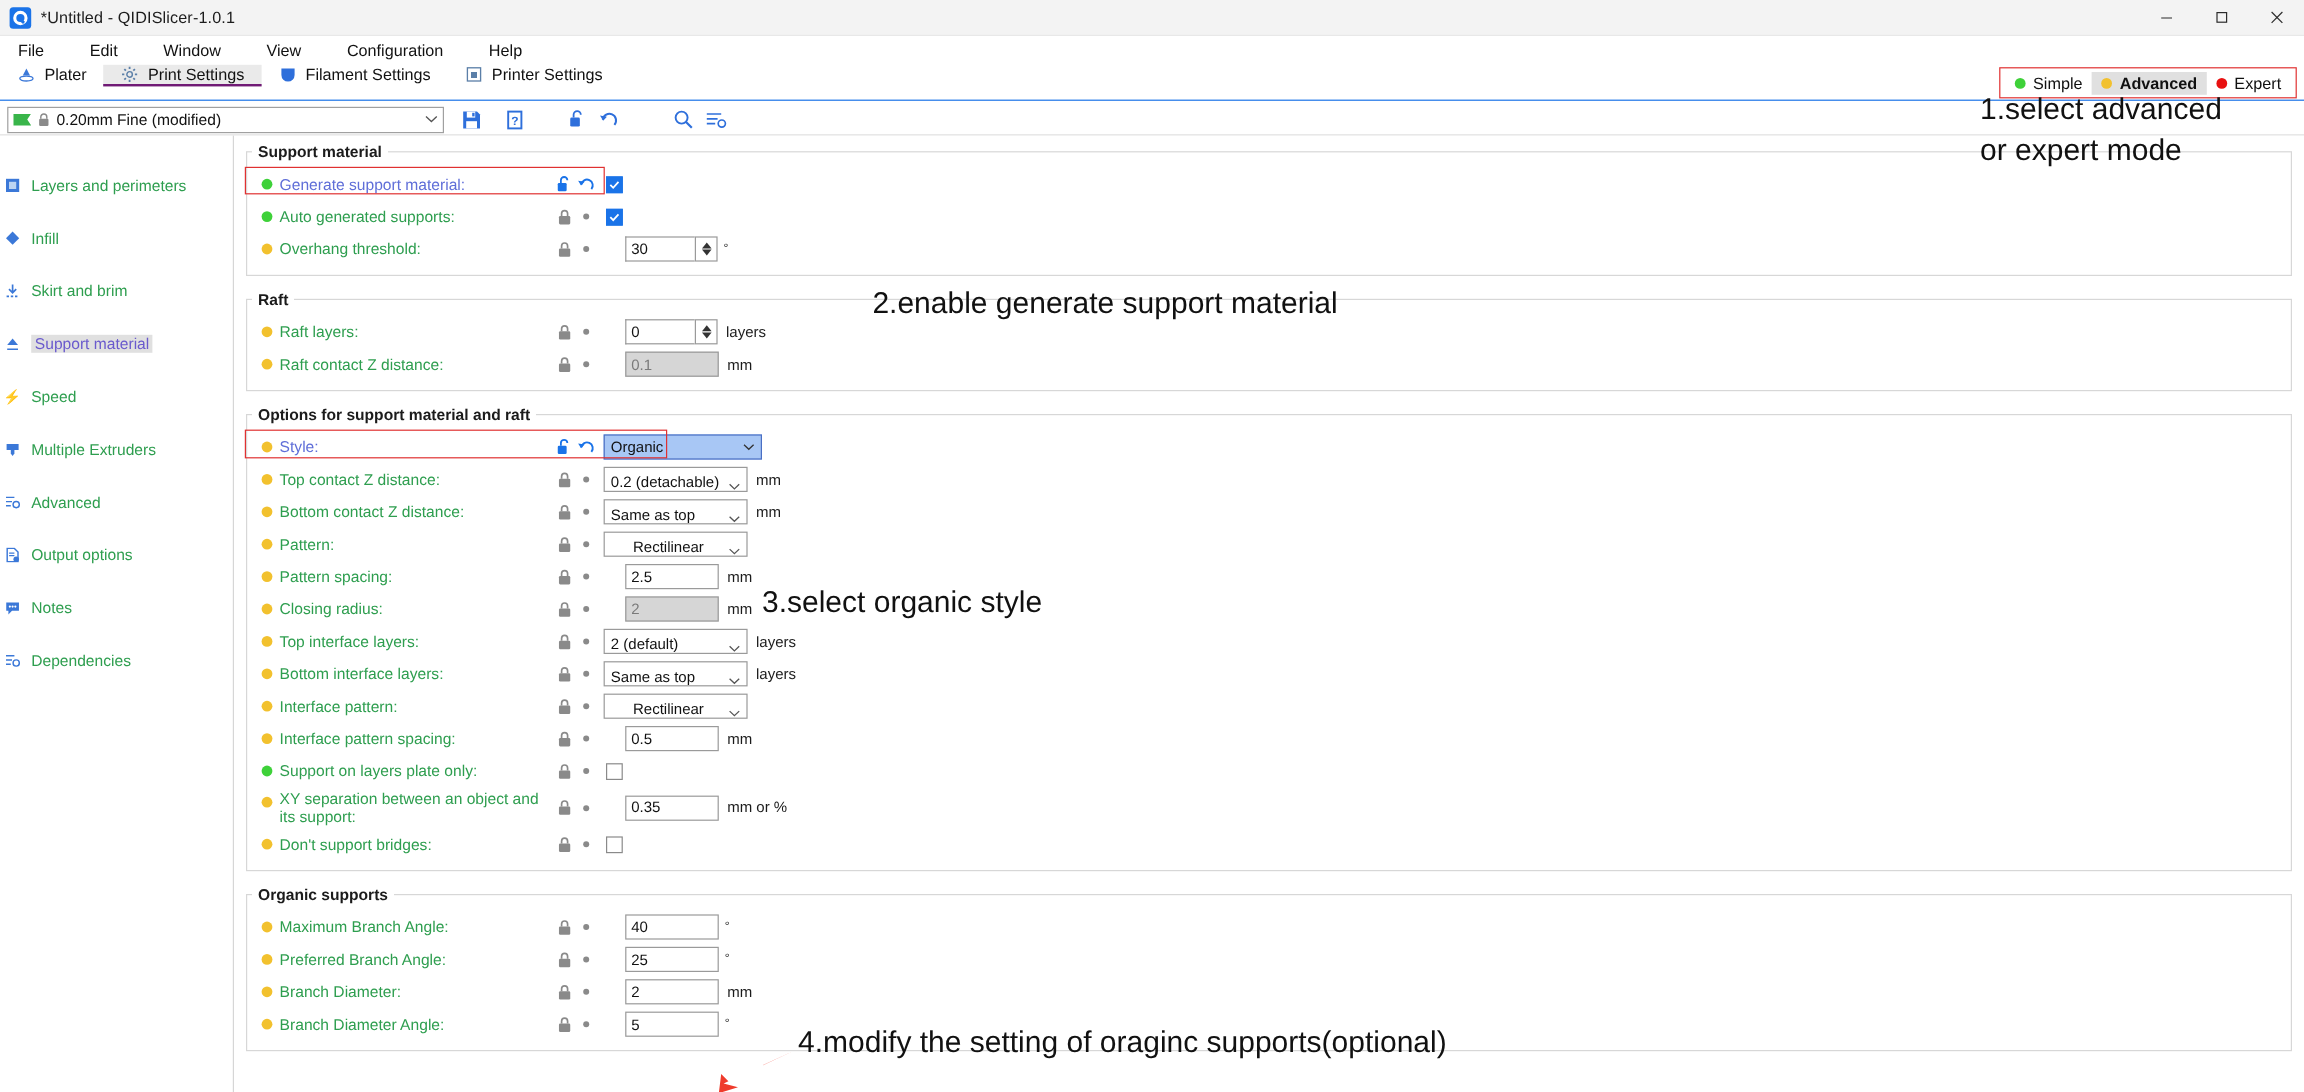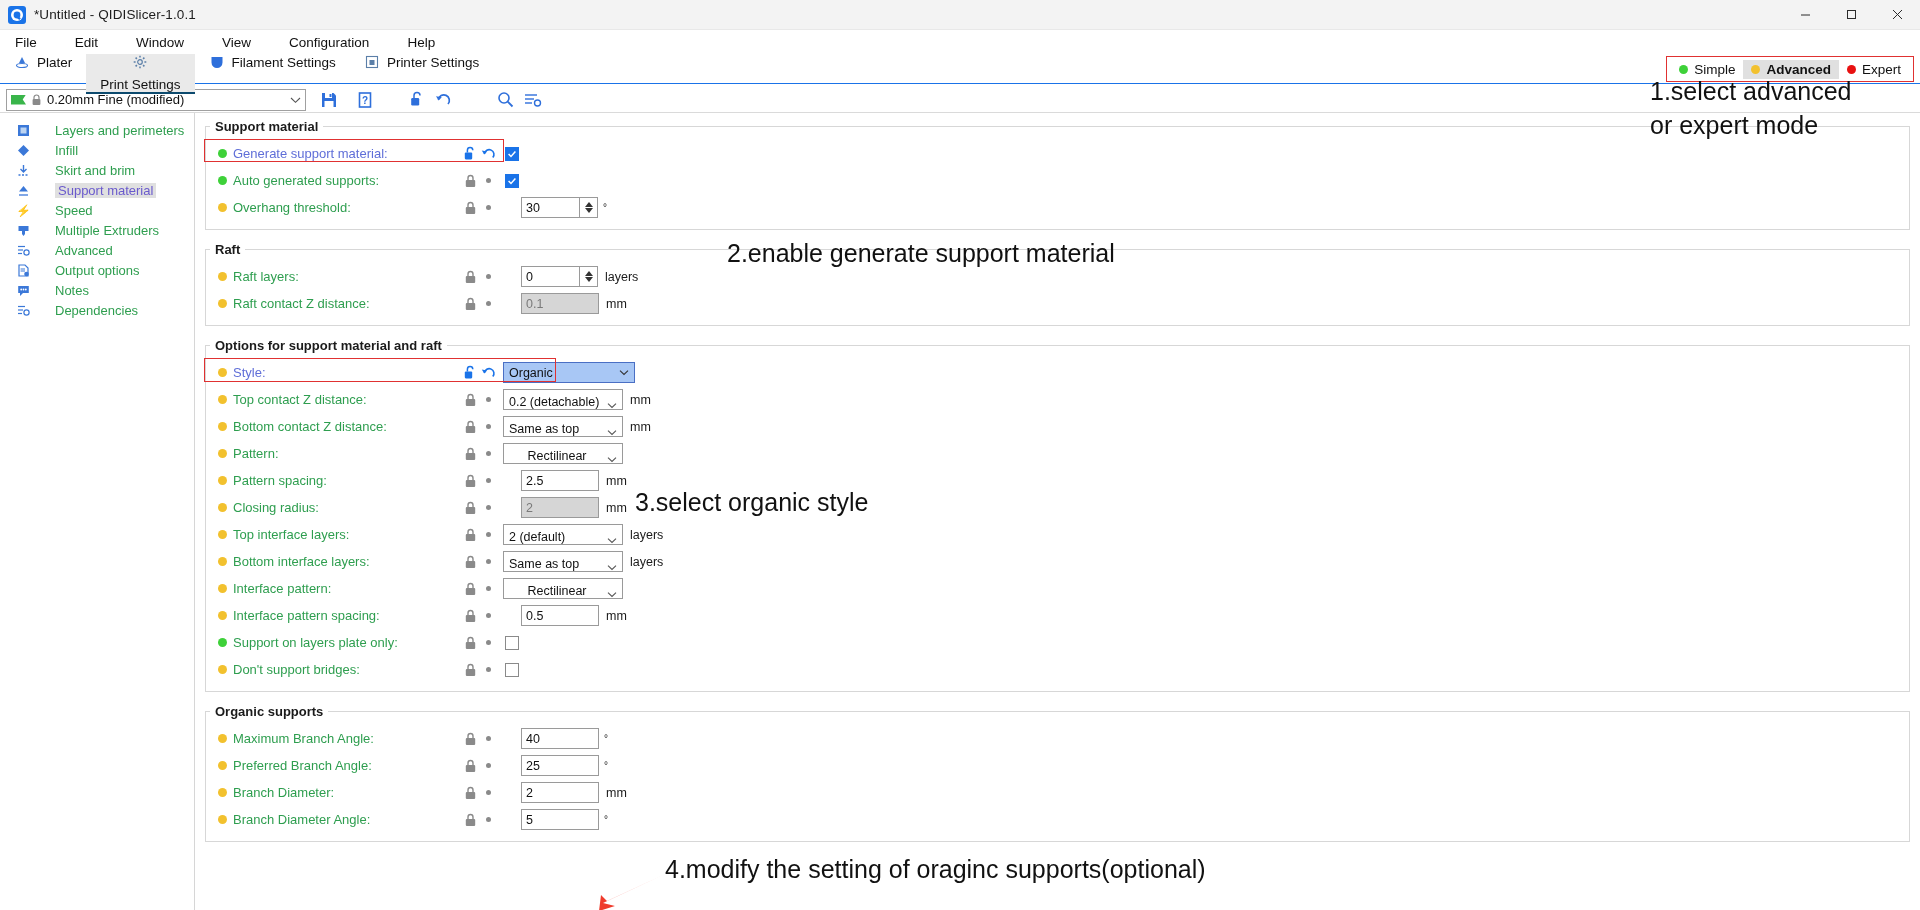--- a/index.html
+++ b/index.html
@@ -64,23 +64,22 @@
   }
   .tab {
     display: flex; align-items: center; gap: 7px;
     padding: 0 14px;
     font-size: 13.5px;
     color: #111;
     border-bottom: 2px solid transparent;
   }
   .tab.active {
     background: #eaeaea;
-    border-bottom: 2px solid #0c4a6e;
+    border-bottom: 2px solid #701a75;
     font-weight: 400;
-    flex-direction: column;
   }
   .tab .ticon { width: 16px; height: 16px; display:flex; align-items:center; justify-content:center; }
   .tab .ticon svg { display:block; }
 
   #modebox {
     position: absolute;
     right: 6px;
     top: 2px;
     height: 26px;
     display: flex;
@@ -99,21 +98,21 @@
 
   
   #presetbar {
     height: 28px;
     display: flex;
     align-items: center;
     padding: 3px 0 0 6px;
     background: #ffffff;
   }
   #preset-combo {
-    width: 300px; height: 22px;
+    width: 364px; height: 22px;
     border: 1px solid #a0a0a0;
     background: #fff;
     display: flex; align-items: center;
     padding: 0 4px;
     font-size: 13px;
     color: #111;
     gap: 5px;
   }
   #preset-combo .flag {
     width: 15px; height: 10px;
@@ -141,26 +140,27 @@
 
   
   #sidebar {
     width: 195px;
     flex: 0 0 195px;
     background: #ffffff;
     border-right: 1px solid #d6d6d6;
     padding-top: 7px;
   }
   .side-item {
-    display: flex; align-items: center; gap: 24px;
+    display: flex; align-items: center; gap: 8px;
     height: 20px;
-    padding-left: 15px;
+    padding-left: 2px;
     font-size: 13px;
     color: #2e9e4f;
     white-space: nowrap;
+    margin-top: 24px;
   }
   .side-item .sicon { width: 16px; height:16px; display:flex; align-items:center; justify-content:center; color:#3b78d8; }
   .side-item .sicon svg { display:block; }
   .side-item.selected .slabel { background:#e0e0e0; color:#6a5acd; padding:0 3px; }
 
   
   #content {
     flex: 1;
     position: relative;
     background: #ffffff;
@@ -917,20 +917,35 @@
               <path d="M4 6 V4 a2.5 2.5 0 0 1 5 0 V6" fill="none" stroke="currentColor" stroke-width="1.4"></path>
               <rect x="1.8" y="6" width="9.4" height="7" rx="1.1" fill="currentColor"></rect>
             </svg>
         </span>
         <span class="ctrl-revert">
             <span class="dotgray"></span>
           </span>
         <span class="cbox"></span>
       </div>
 
+      <div class="row tall">
+        <span class="bullet" style="background:#f2c12e; align-self:flex-start; margin-top:8px;"></span>
+        <span class="lbl two-line">XY separation between an object and its support:</span>
+        <span class="ctrl-lock">
+          <svg width="13" height="14" viewBox="0 0 13 14">
+              <path d="M4 6 V4 a2.5 2.5 0 0 1 5 0 V6" fill="none" stroke="currentColor" stroke-width="1.4"></path>
+              <rect x="1.8" y="6" width="9.4" height="7" rx="1.1" fill="currentColor"></rect>
+            </svg>
+        </span>
+        <span class="ctrl-revert">
+            <span class="dotgray"></span>
+          </span>
+        <span class="field w-text">0.35</span>
+        <span class="unit">mm or %</span>
+      </div>
 
       <div class="row">
         <span class="bullet" style="background:#f2c12e"></span>
         <span class="lbl">Don't support bridges:</span>
         <span class="ctrl-lock">
           <svg width="13" height="14" viewBox="0 0 13 14">
               <path d="M4 6 V4 a2.5 2.5 0 0 1 5 0 V6" fill="none" stroke="currentColor" stroke-width="1.4"></path>
               <rect x="1.8" y="6" width="9.4" height="7" rx="1.1" fill="currentColor"></rect>
             </svg>
         </span>

